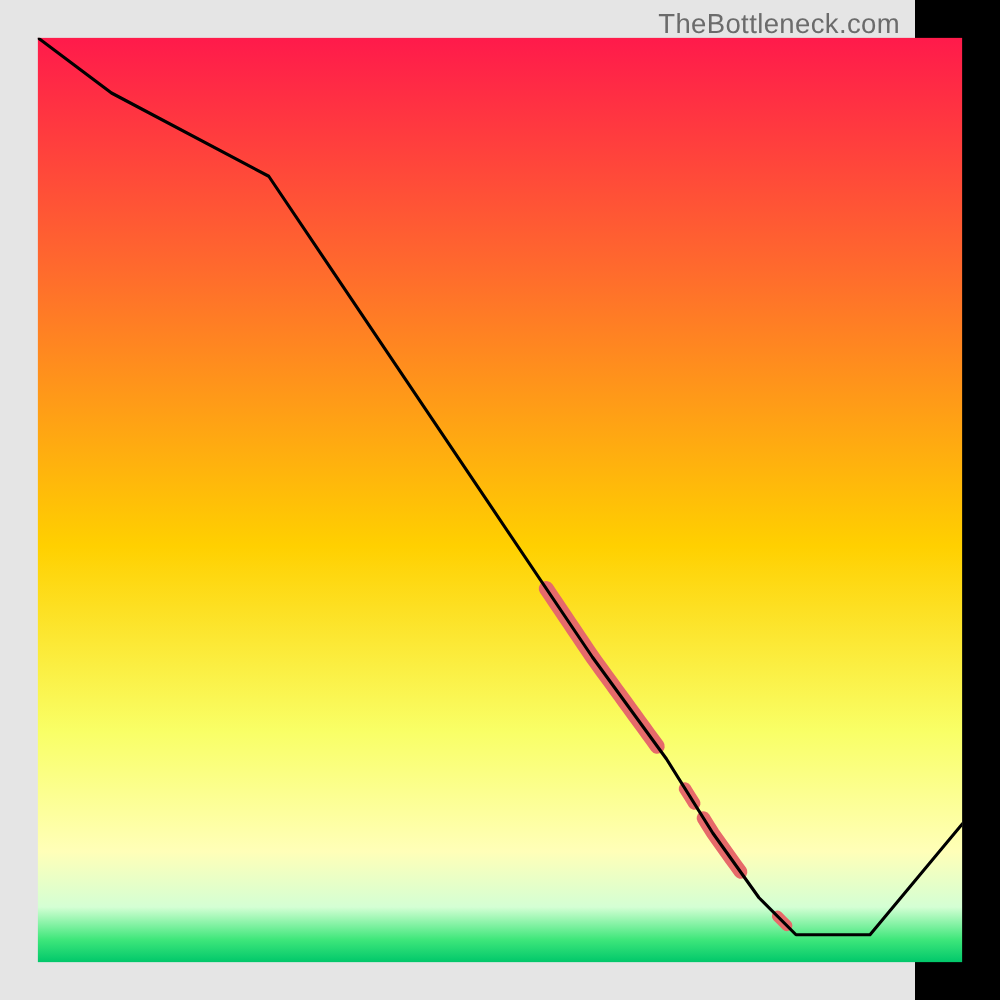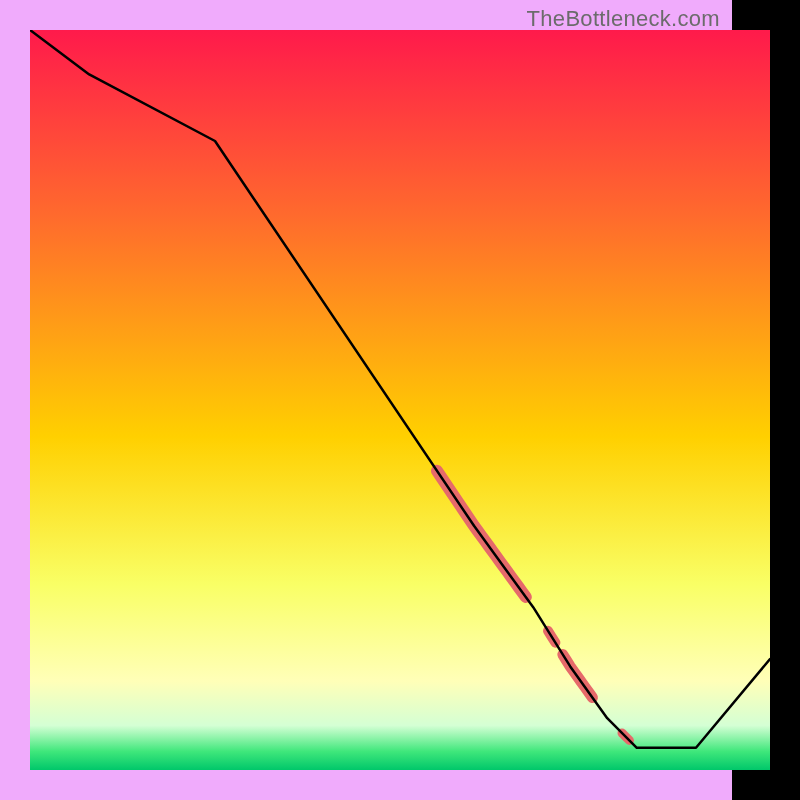--- a/index.html
+++ b/index.html
@@ -10,21 +10,21 @@
     background: #000;
     overflow: hidden;
     font-family: Arial, Helvetica, sans-serif;
   }
   .frame {
     position: absolute;
     left: 0;
     top: 0;
     width: 732px;
     height: 800px;
-    background: #f0abfc;
+    background: #e5e5e5;
   }
   
   .plot {
     position: absolute;
     left: 30px;
     top: 30px;
     width: 740px;
     height: 740px;
     overflow: hidden;
   }

